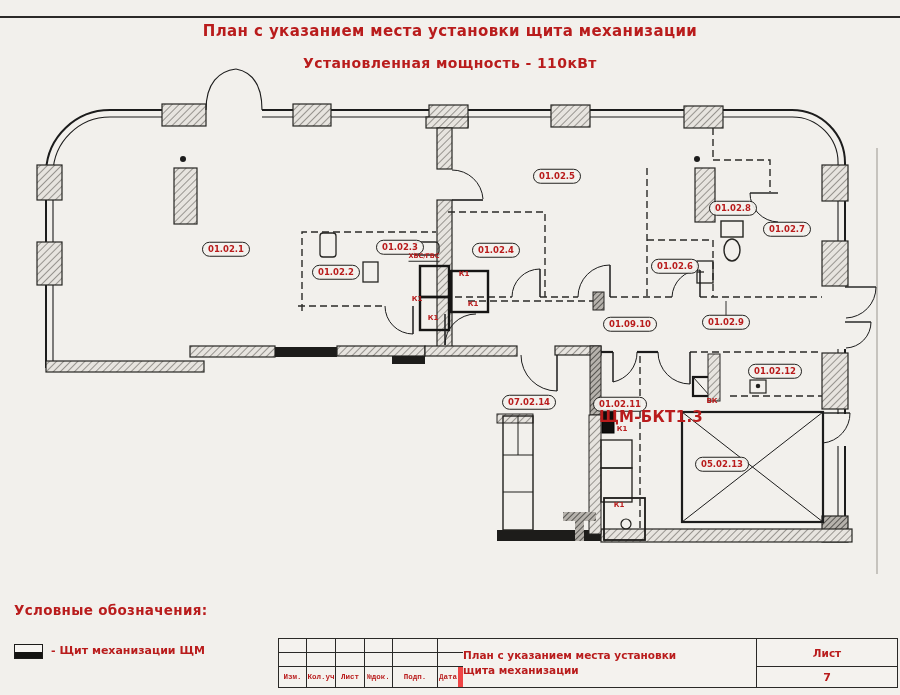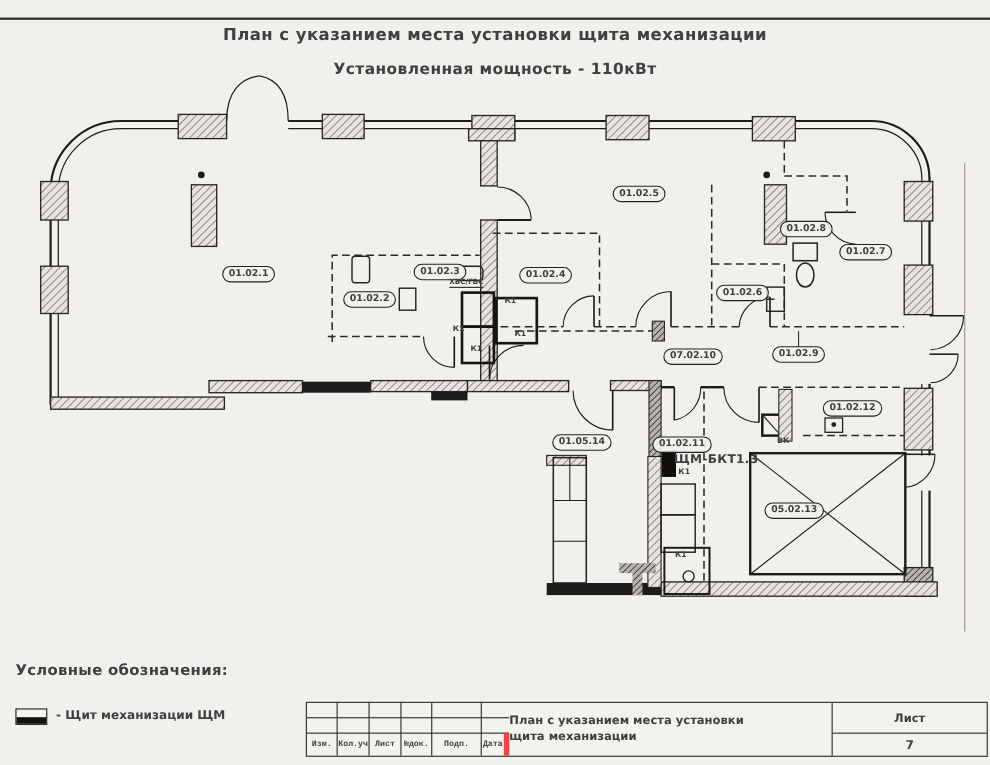--- a/index.html
+++ b/index.html
@@ -1,36 +1,36 @@
 <!DOCTYPE html>
 <html><head>
 <meta charset="utf-8">
 <style>
   html,body{margin:0;padding:0;}
   .sheet{
     position:relative;width:900px;height:695px;overflow:hidden;
     background:#f2f0ec;
     font-family:"DejaVu Sans","Liberation Sans",sans-serif;
-    color:#404040;
+    color:#b91c1c;
   }
   .frame-top{position:absolute;left:0;top:16px;width:900px;height:2px;background:#2b2a28;}
   .title-wrap{position:absolute;left:0;top:22px;width:900px;text-align:center;}
   .title-l1{font-size:15px;font-weight:700;letter-spacing:.4px;}
   .title-l2{font-size:14px;font-weight:700;letter-spacing:.4px;margin-top:15px;}
   .plan-svg{position:absolute;left:0;top:0;}
   .lbl{
     position:absolute;transform:translate(-50%,-50%);
     font-size:8.5px;font-weight:700;white-space:nowrap;line-height:1;
   }
   .room-oval{
     border:1.3px solid #23221f;border-radius:9px;padding:2px 5px;
     background:rgba(243,241,237,.92);
   }
   .small-ann{font-size:7px;}
-  .panel-lbl{font-size:11px;letter-spacing:.3px;}
+  .panel-lbl{font-size:15px;letter-spacing:.3px;}
   .hvs{font-size:6.5px;border-bottom:1px solid #2a2927;padding-bottom:1px;}
   .legend-head{position:absolute;left:14px;top:602px;font-size:13.5px;font-weight:700;letter-spacing:.3px;}
   .legend-item{position:absolute;left:14px;top:644px;display:flex;align-items:flex-start;gap:8px;}
   .legend-sym{width:27px;height:13px;border:1.6px solid #1c1b19;background:#f6f4f1;position:relative;}
   .legend-sym::after{content:"";position:absolute;left:0;bottom:0;width:100%;height:6px;background:#141311;}
   .legend-txt{font-size:11px;font-weight:700;}
   .tblock{
     position:absolute;left:278px;top:638px;width:620px;height:50px;
     border:1.6px solid #2a2927;box-sizing:border-box;display:flex;background:#f4f2ee;
   }
@@ -222,30 +222,30 @@
       <line x1="682" y1="522" x2="823" y2="412" stroke-width="1"></line>
     </g>
 
     <rect x="602" y="410" width="12" height="23" fill="#0f0e0d" stroke="#000" stroke-width="1"></rect>
   </svg>
 
   <div class="lbl room-oval" style="left:226px;top:249px">01.02.1</div>
   <div class="lbl room-oval" style="left:336px;top:272px">01.02.2</div>
   <div class="lbl room-oval" style="left:400px;top:247px">01.02.3</div>
   <div class="lbl room-oval" style="left:496px;top:250px">01.02.4</div>
-  <div class="lbl room-oval" style="left:581px;top:176px">01.02.5</div>
+  <div class="lbl room-oval" style="left:557px;top:176px">01.02.5</div>
   <div class="lbl room-oval" style="left:675px;top:266px">01.02.6</div>
   <div class="lbl room-oval" style="left:787px;top:229px">01.02.7</div>
   <div class="lbl room-oval" style="left:733px;top:208px">01.02.8</div>
   <div class="lbl room-oval" style="left:726px;top:322px">01.02.9</div>
-  <div class="lbl room-oval" style="left:630px;top:324px">07.02.10</div>
+  <div class="lbl room-oval" style="left:630px;top:324px">01.09.10</div>
   <div class="lbl room-oval" style="left:620px;top:404px">01.02.11</div>
   <div class="lbl room-oval" style="left:775px;top:371px">01.02.12</div>
   <div class="lbl room-oval" style="left:722px;top:464px">05.02.13</div>
-  <div class="lbl room-oval" style="left:529px;top:402px">01.05.14</div>
+  <div class="lbl room-oval" style="left:529px;top:402px">07.02.14</div>
 
   <div class="lbl hvs" style="left:424px;top:257px">ХВС/ГВС</div>
   <div class="lbl small-ann" style="left:464px;top:274px">К1</div>
   <div class="lbl small-ann" style="left:417px;top:299px">К1</div>
   <div class="lbl small-ann" style="left:473px;top:304px">К1</div>
   <div class="lbl small-ann" style="left:433px;top:318px">К1</div>
   <div class="lbl small-ann" style="left:622px;top:429px">К1</div>
   <div class="lbl small-ann" style="left:619px;top:505px">К1</div>
   <div class="lbl small-ann" style="left:712px;top:401px">ВК</div>
   <div class="lbl panel-lbl" style="left:651px;top:417px">ЩМ-БКТ1.3</div>

